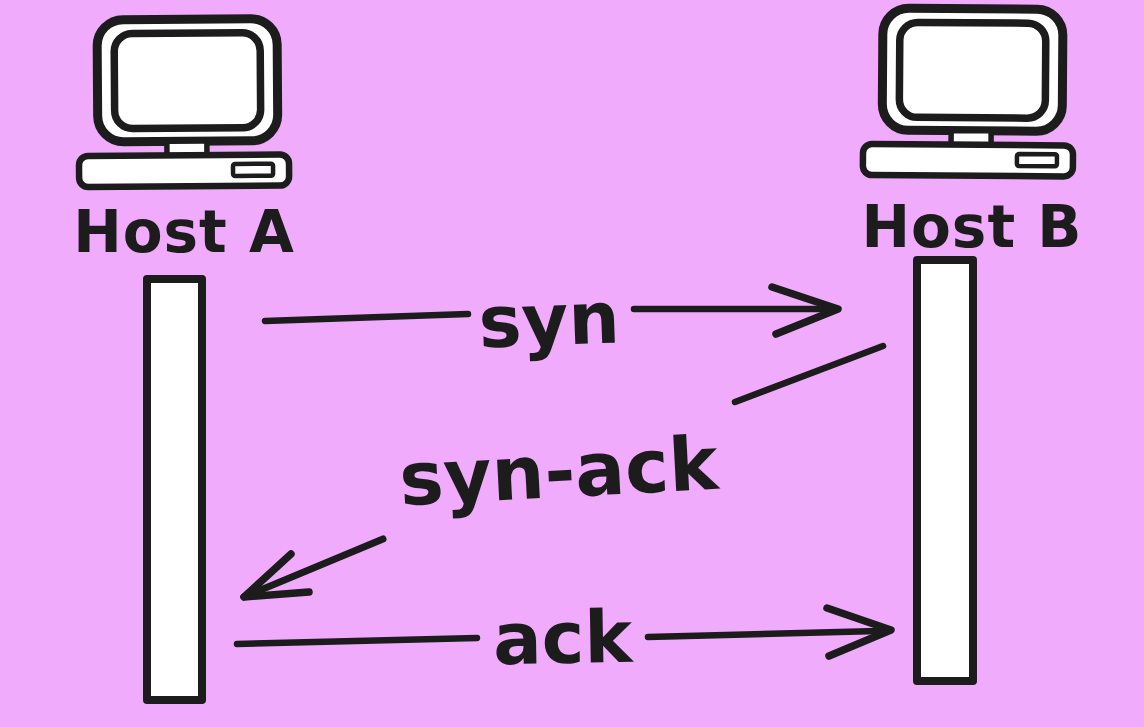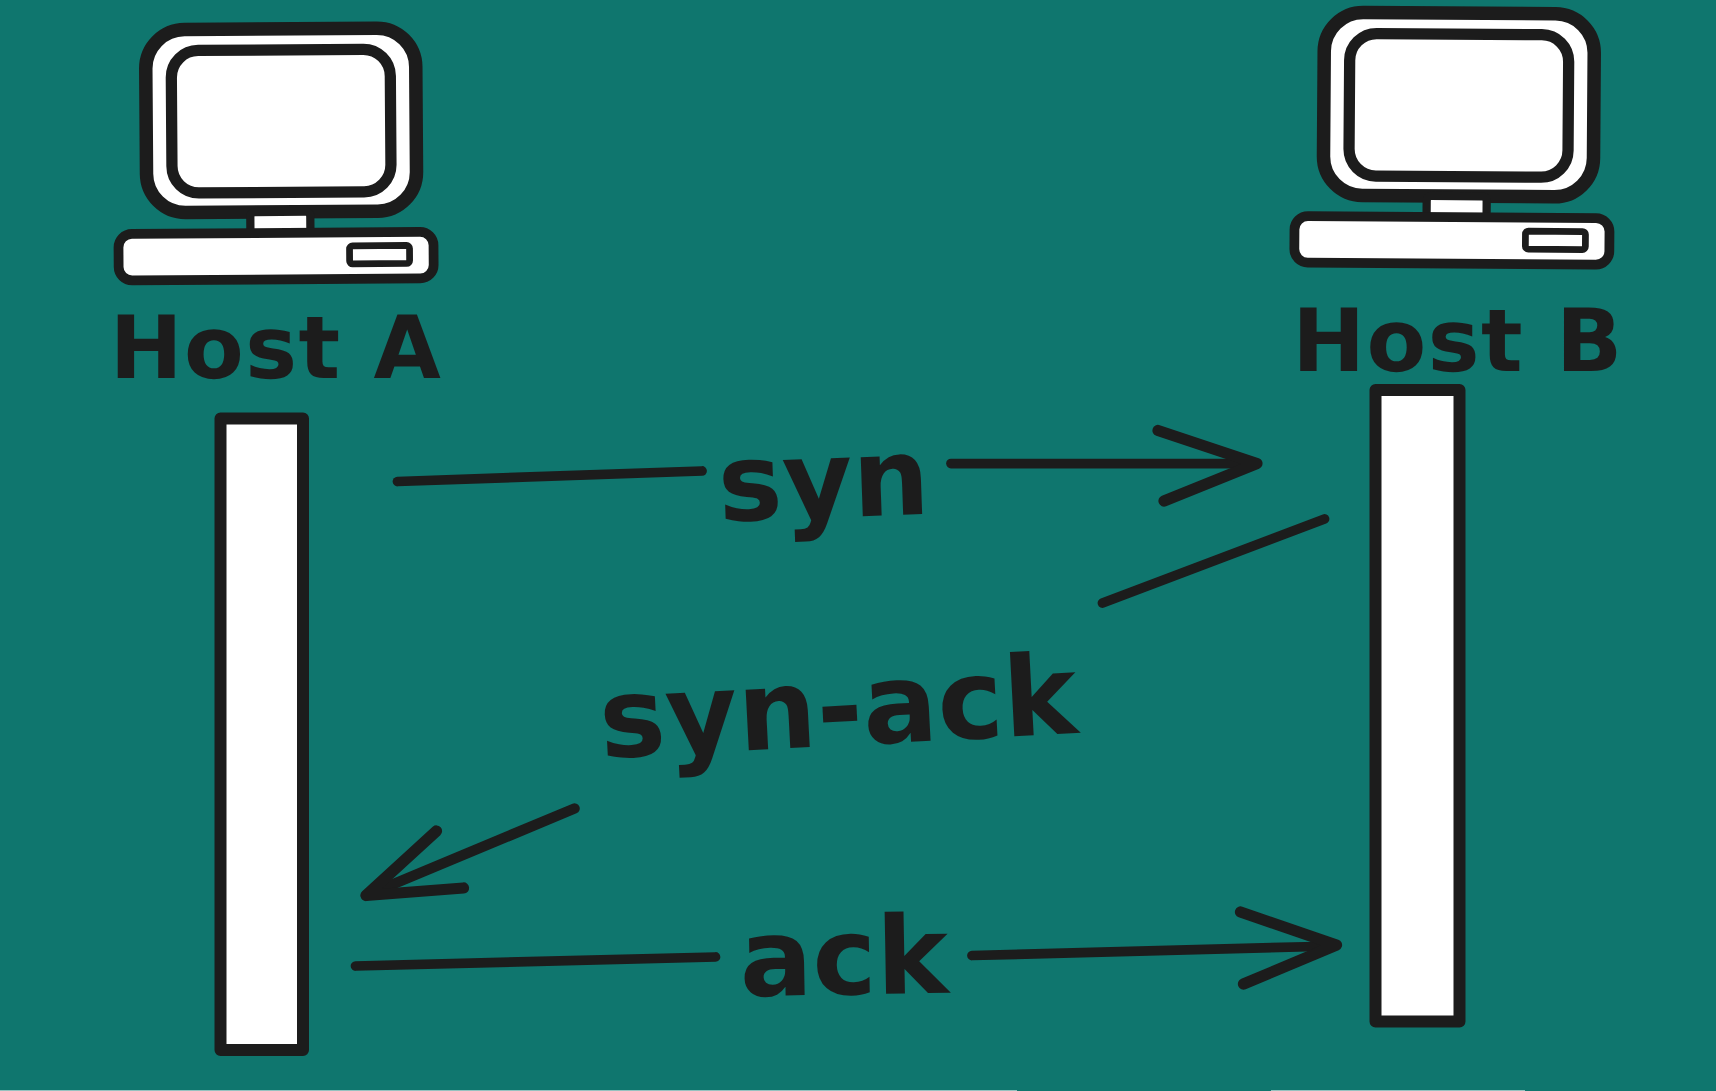--- a/index.html
+++ b/index.html
@@ -4,21 +4,21 @@
 <style>
   html, body {
     margin: 0;
     padding: 0;
     background: #ffffff;
   }
   .canvas {
     position: relative;
     width: 1144px;
     height: 727px;
-    background: #0f766e;
+    background: #f0abfc;
     overflow: hidden;
     font-family: "DejaVu Sans", "Liberation Sans", sans-serif;
   }
   .canvas svg {
     position: absolute;
     inset: 0;
     display: block;
   }
   .ink-stroke {
     fill: none;

